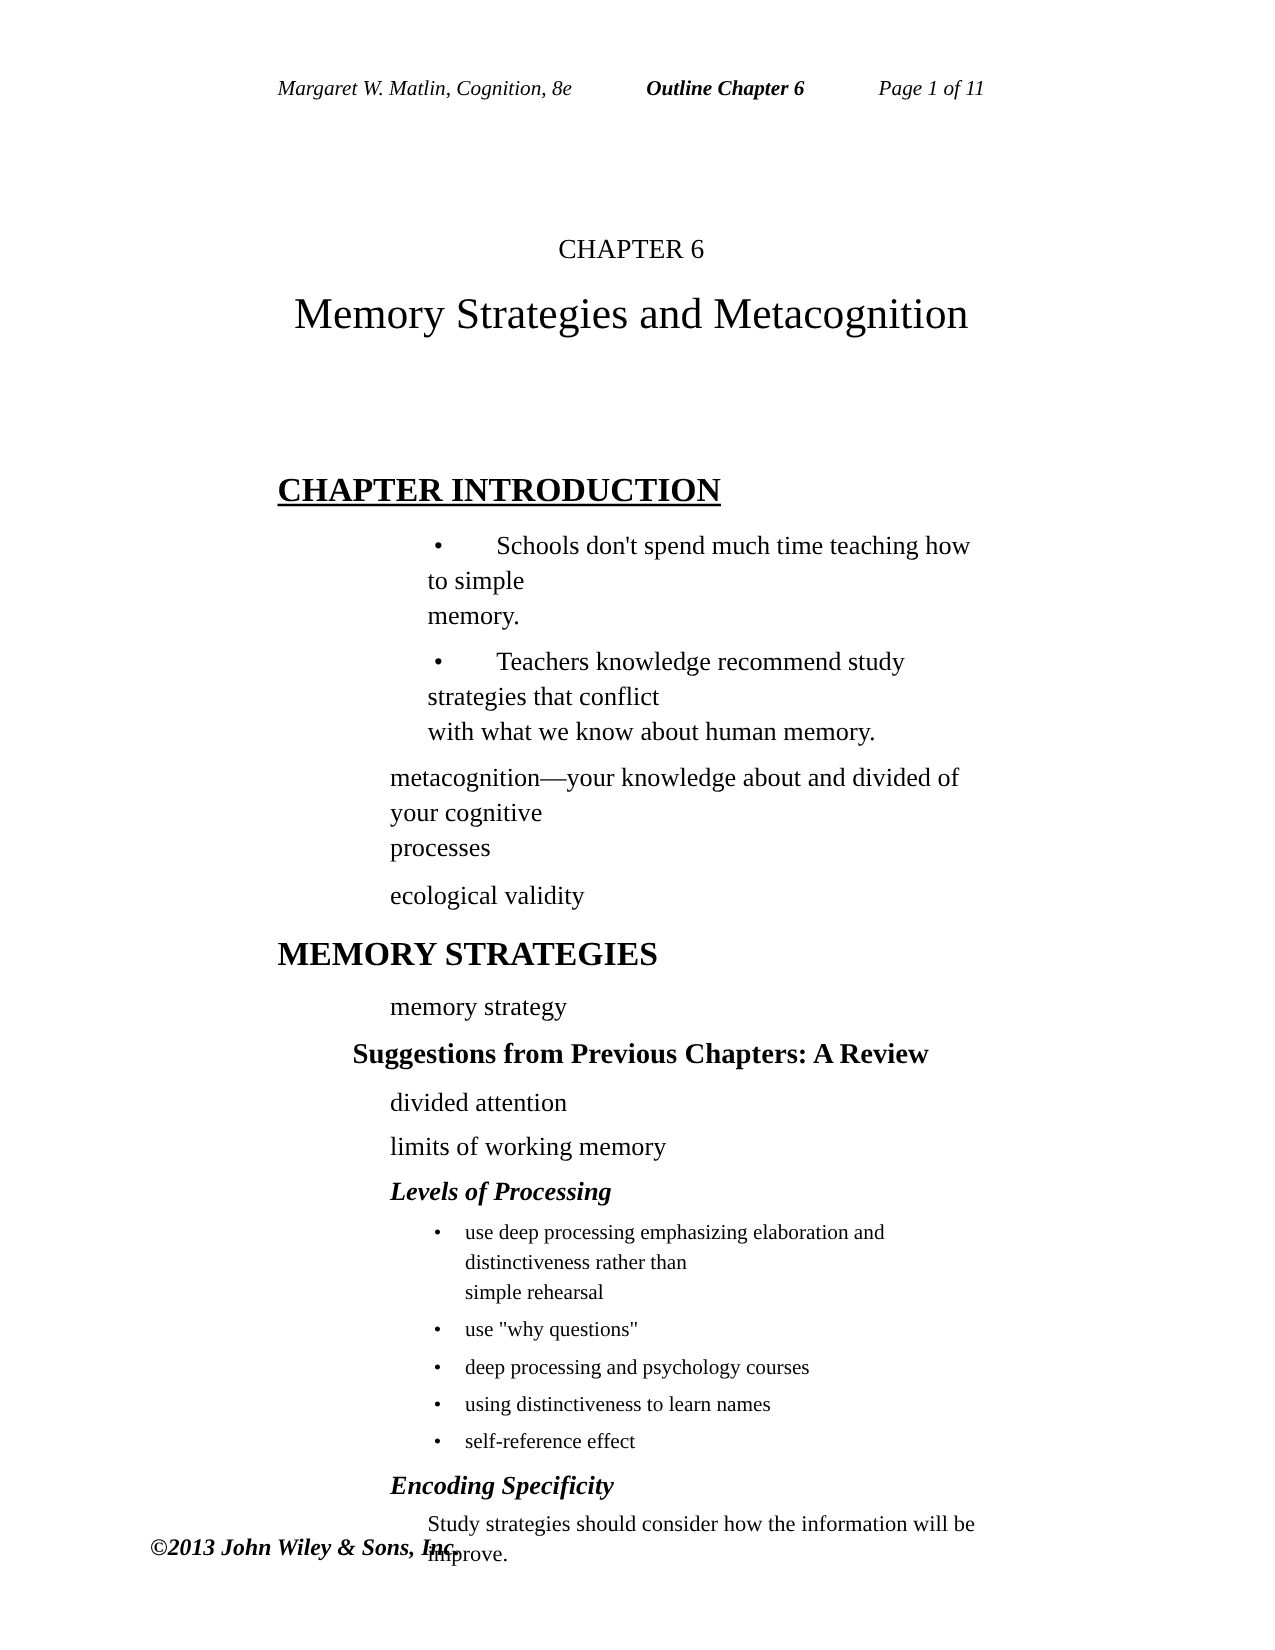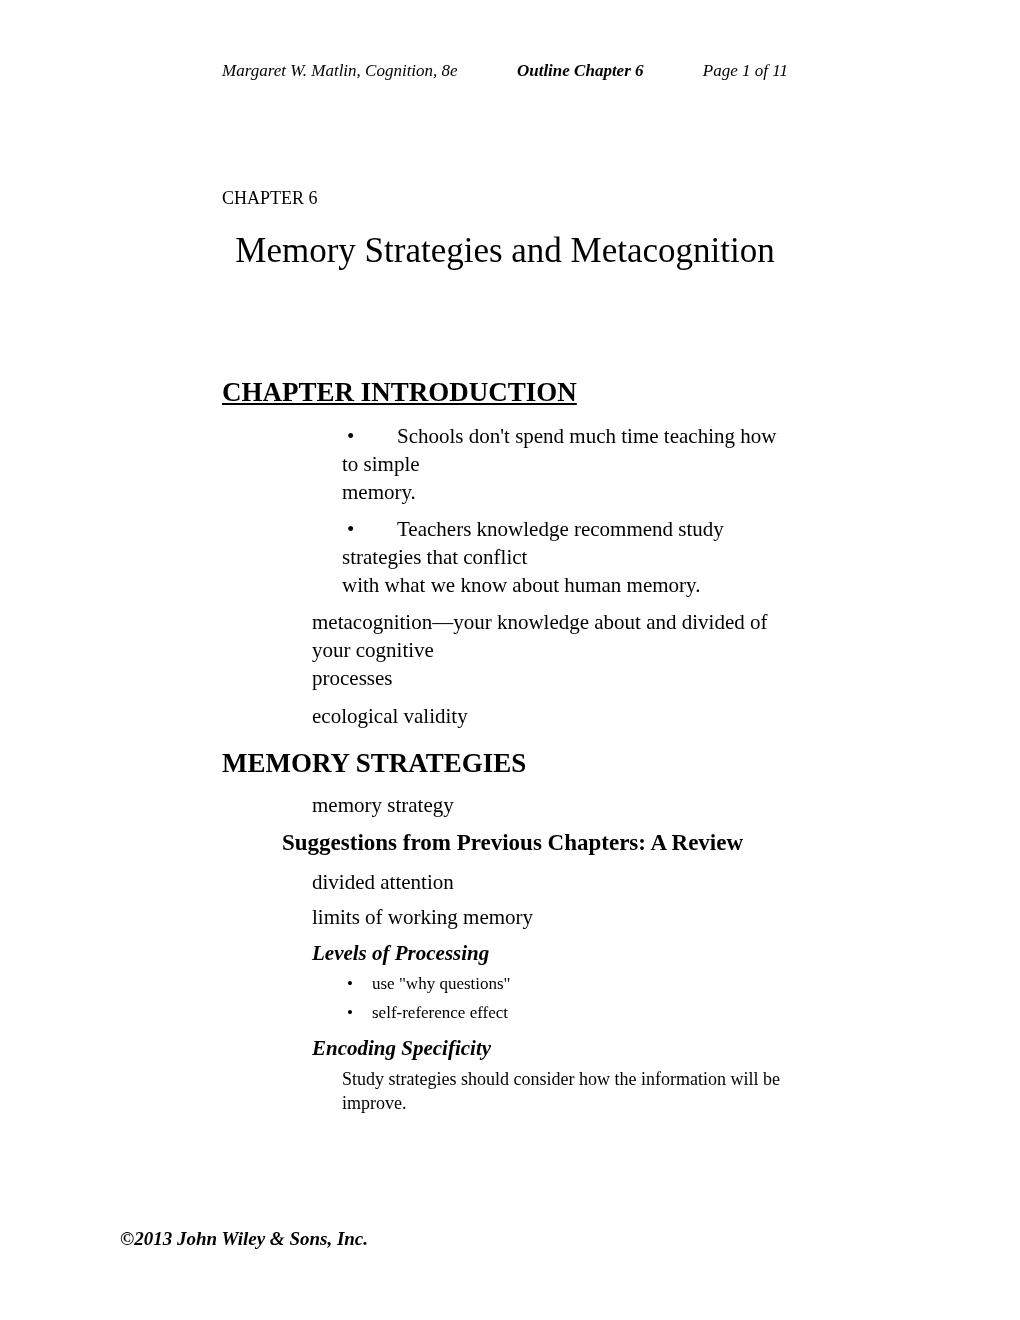--- a/index.html
+++ b/index.html
@@ -22,21 +22,22 @@
     justify-content: space-between;
     align-items: baseline;
     font-size: 17px;
     font-style: italic;
     line-height: 22px;
   }
   .doc-header .mid { font-weight: bold; }
 
   
   .chapter-label {
-    font-size: 18px;
+    text-align: center;
+    font-size: 22px;
     line-height: 25px;
     margin: 104px 0 0 0;
   }
   .chapter-title {
     text-align: center;
     font-size: 35px;
     line-height: 40px;
     margin: 20px 0 0 0;
     font-weight: normal;
   }
@@ -167,26 +168,36 @@
   <p class="body-text indent-90 mt-12">
     <span>divided attention</span>
   </p>
 
   <p class="body-text indent-90 mt-7">
     <span>limits of working memory</span>
   </p>
 
   <h4 class="h3">Levels of Processing</h4>
 
+  <p class="sub-bullet mt-8">
+    <span class="bullet-marker">•</span><span>use deep processing emphasizing elaboration and distinctiveness rather than</span><br>
+    <span>simple rehearsal</span>
+  </p>
 
   <p class="sub-bullet mt-6">
     <span class="bullet-marker">•</span><span>use "why questions"</span>
   </p>
 
-
+  <p class="sub-bullet mt-6">
+    <span class="bullet-marker">•</span><span>deep processing and psychology courses</span>
+  </p>
+
+  <p class="sub-bullet mt-6">
+    <span class="bullet-marker">•</span><span>using distinctiveness to learn names</span>
+  </p>
 
   <p class="sub-bullet mt-5">
     <span class="bullet-marker">•</span><span>self-reference effect</span>
   </p>
 
   <h4 class="h3 mt-10">Encoding Specificity</h4>
 
   <p class="note-text mt-6">Study strategies should consider how the information will be improve.</p>
 
   <div class="doc-footer">

